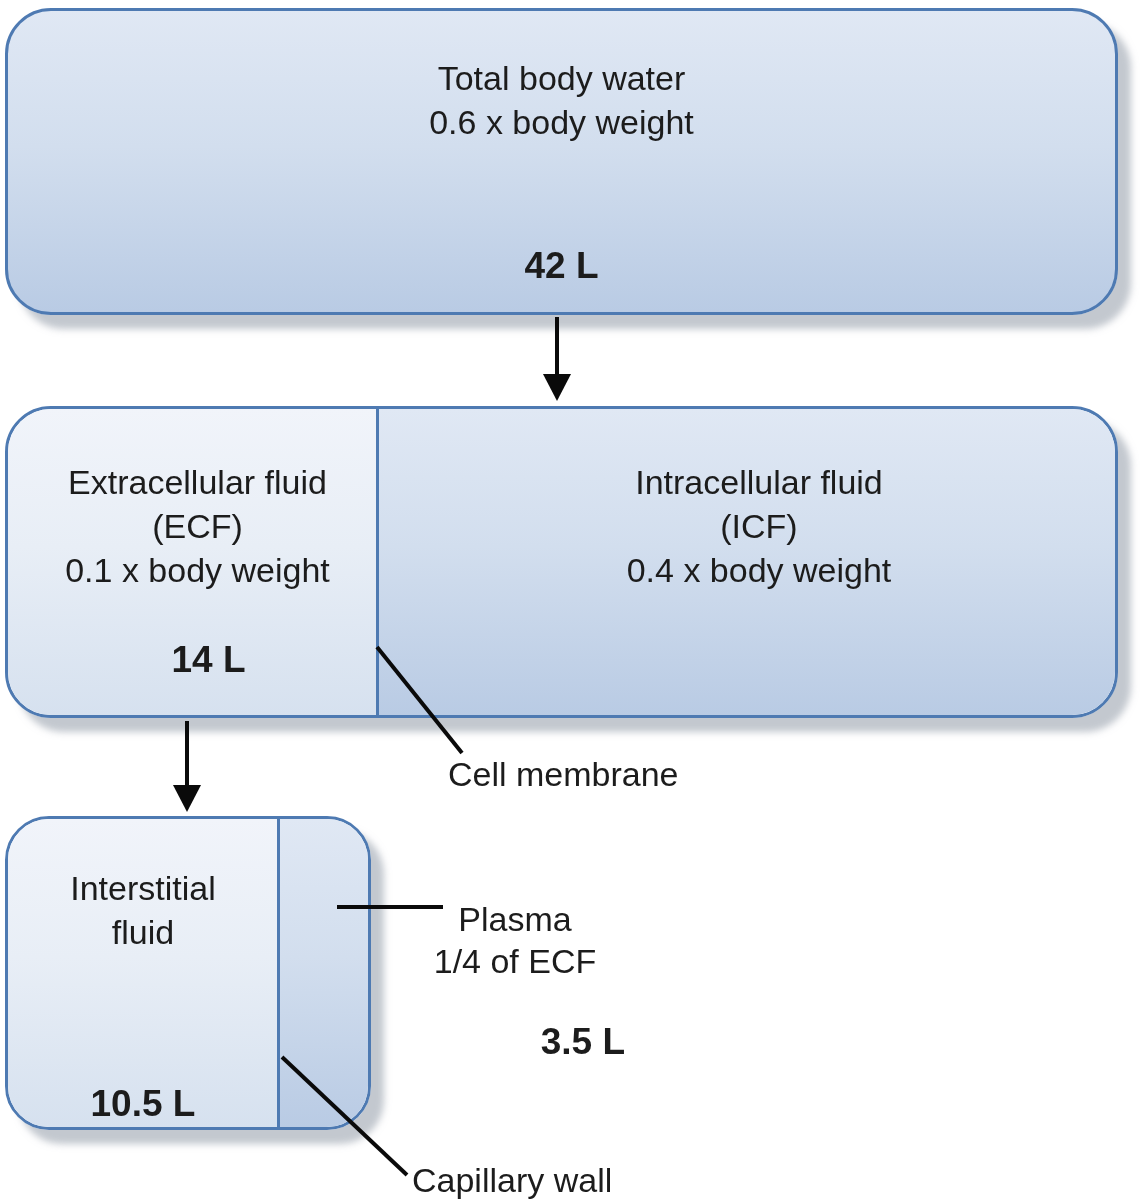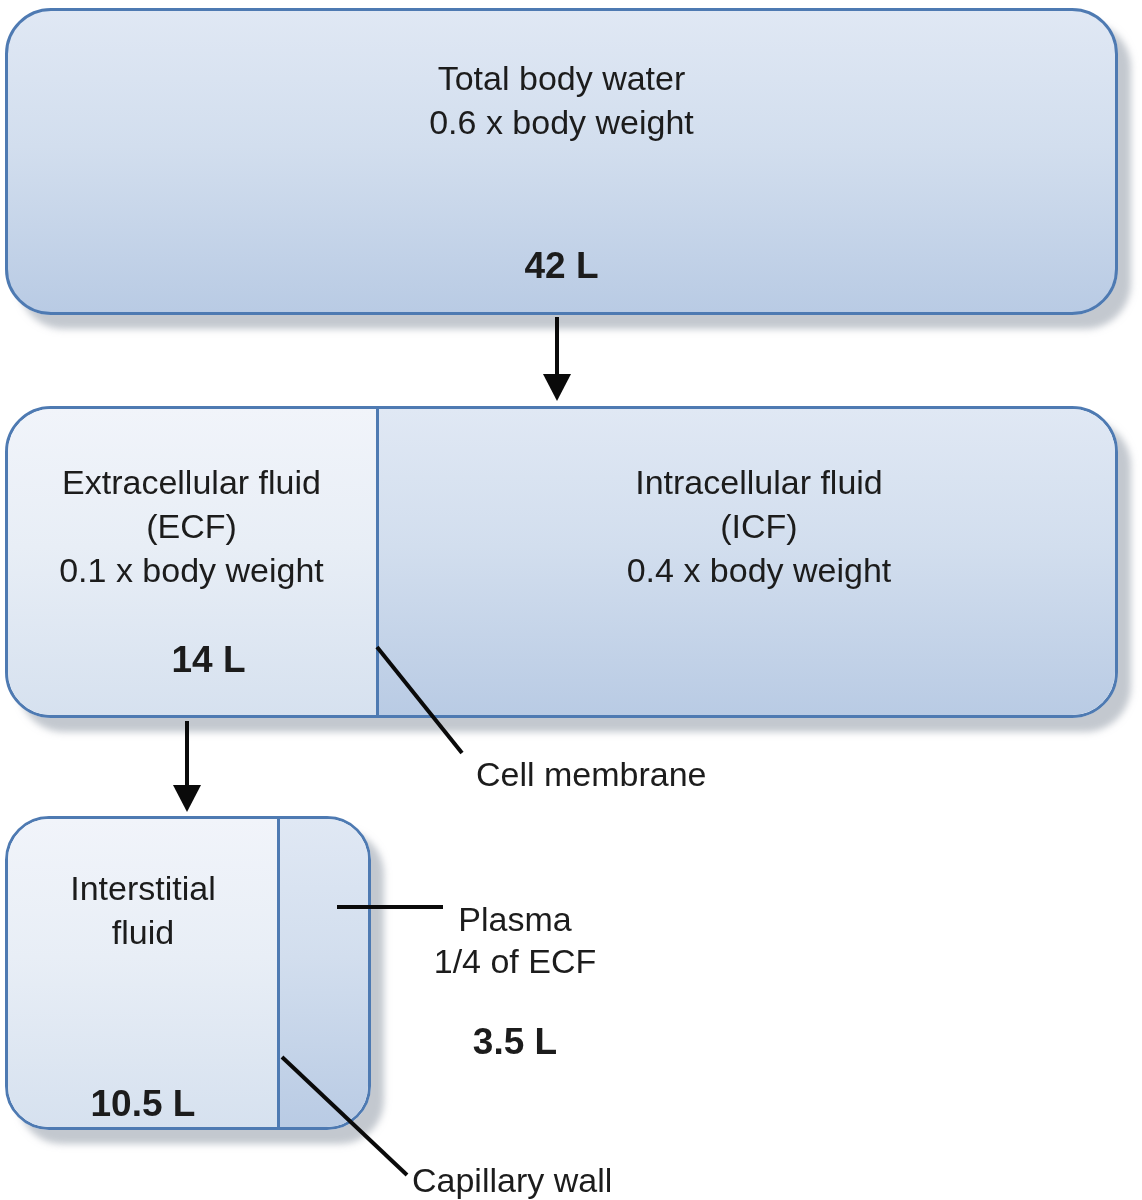--- a/index.html
+++ b/index.html
@@ -19,29 +19,29 @@
   #box-mid{left:5px;top:406px;width:1107px;height:306px;}
   #box-mid .left{width:368px;flex:none;}
   #box-mid .right{flex:1;}
   #box-bottom{left:5px;top:816px;width:360px;height:308px;border-radius:44px;}
   #box-bottom .left{width:269px;flex:none;}
   #box-bottom .right{flex:1;}
   .txt{position:absolute;text-align:center;font-size:34px;line-height:44px;}
   .vol{position:absolute;text-align:center;font-size:37px;line-height:44px;font-weight:bold;}
   .t-tbw{left:5px;top:56px;width:1113px;}
   .v-tbw{left:5px;top:232px;width:1113px;margin-top:12px;}
-  .t-ecf{left:5px;top:460px;width:373px;}
+  .t-ecf{left:11px;top:460px;width:373px;}
   .v-ecf{left:5px;top:638px;width:407px;}
   .t-icf{left:376px;top:460px;width:742px;margin-left:12px;}
   .v-icf{left:376px;top:638px;width:742px;}
   .t-int{left:5px;top:866px;width:276px;}
   .v-int{left:5px;top:1042px;width:276px;margin-top:40px;}
   .t-plasma{left:405px;top:898px;width:220px;line-height:42px;}
-  .v-plasma{left:405px;top:1020px;width:220px;}
-  .t-cellmembrane{left:476px;top:752px;width:320px;text-align:left;}
+  .v-plasma{left:405px;top:1020px;width:220px;text-align:right;}
+  .t-cellmembrane{left:448px;top:752px;width:320px;text-align:left;}
   .t-capillary{left:412px;top:1158px;width:320px;text-align:left;}
   .line{display:block;}
   #connector-svg{position:absolute;left:0;top:0;pointer-events:none;}
 </style>
 </head>
 <body>
 
 <div id="canvas">
 
   <div class="box panel-std" id="box-tbw"></div>

